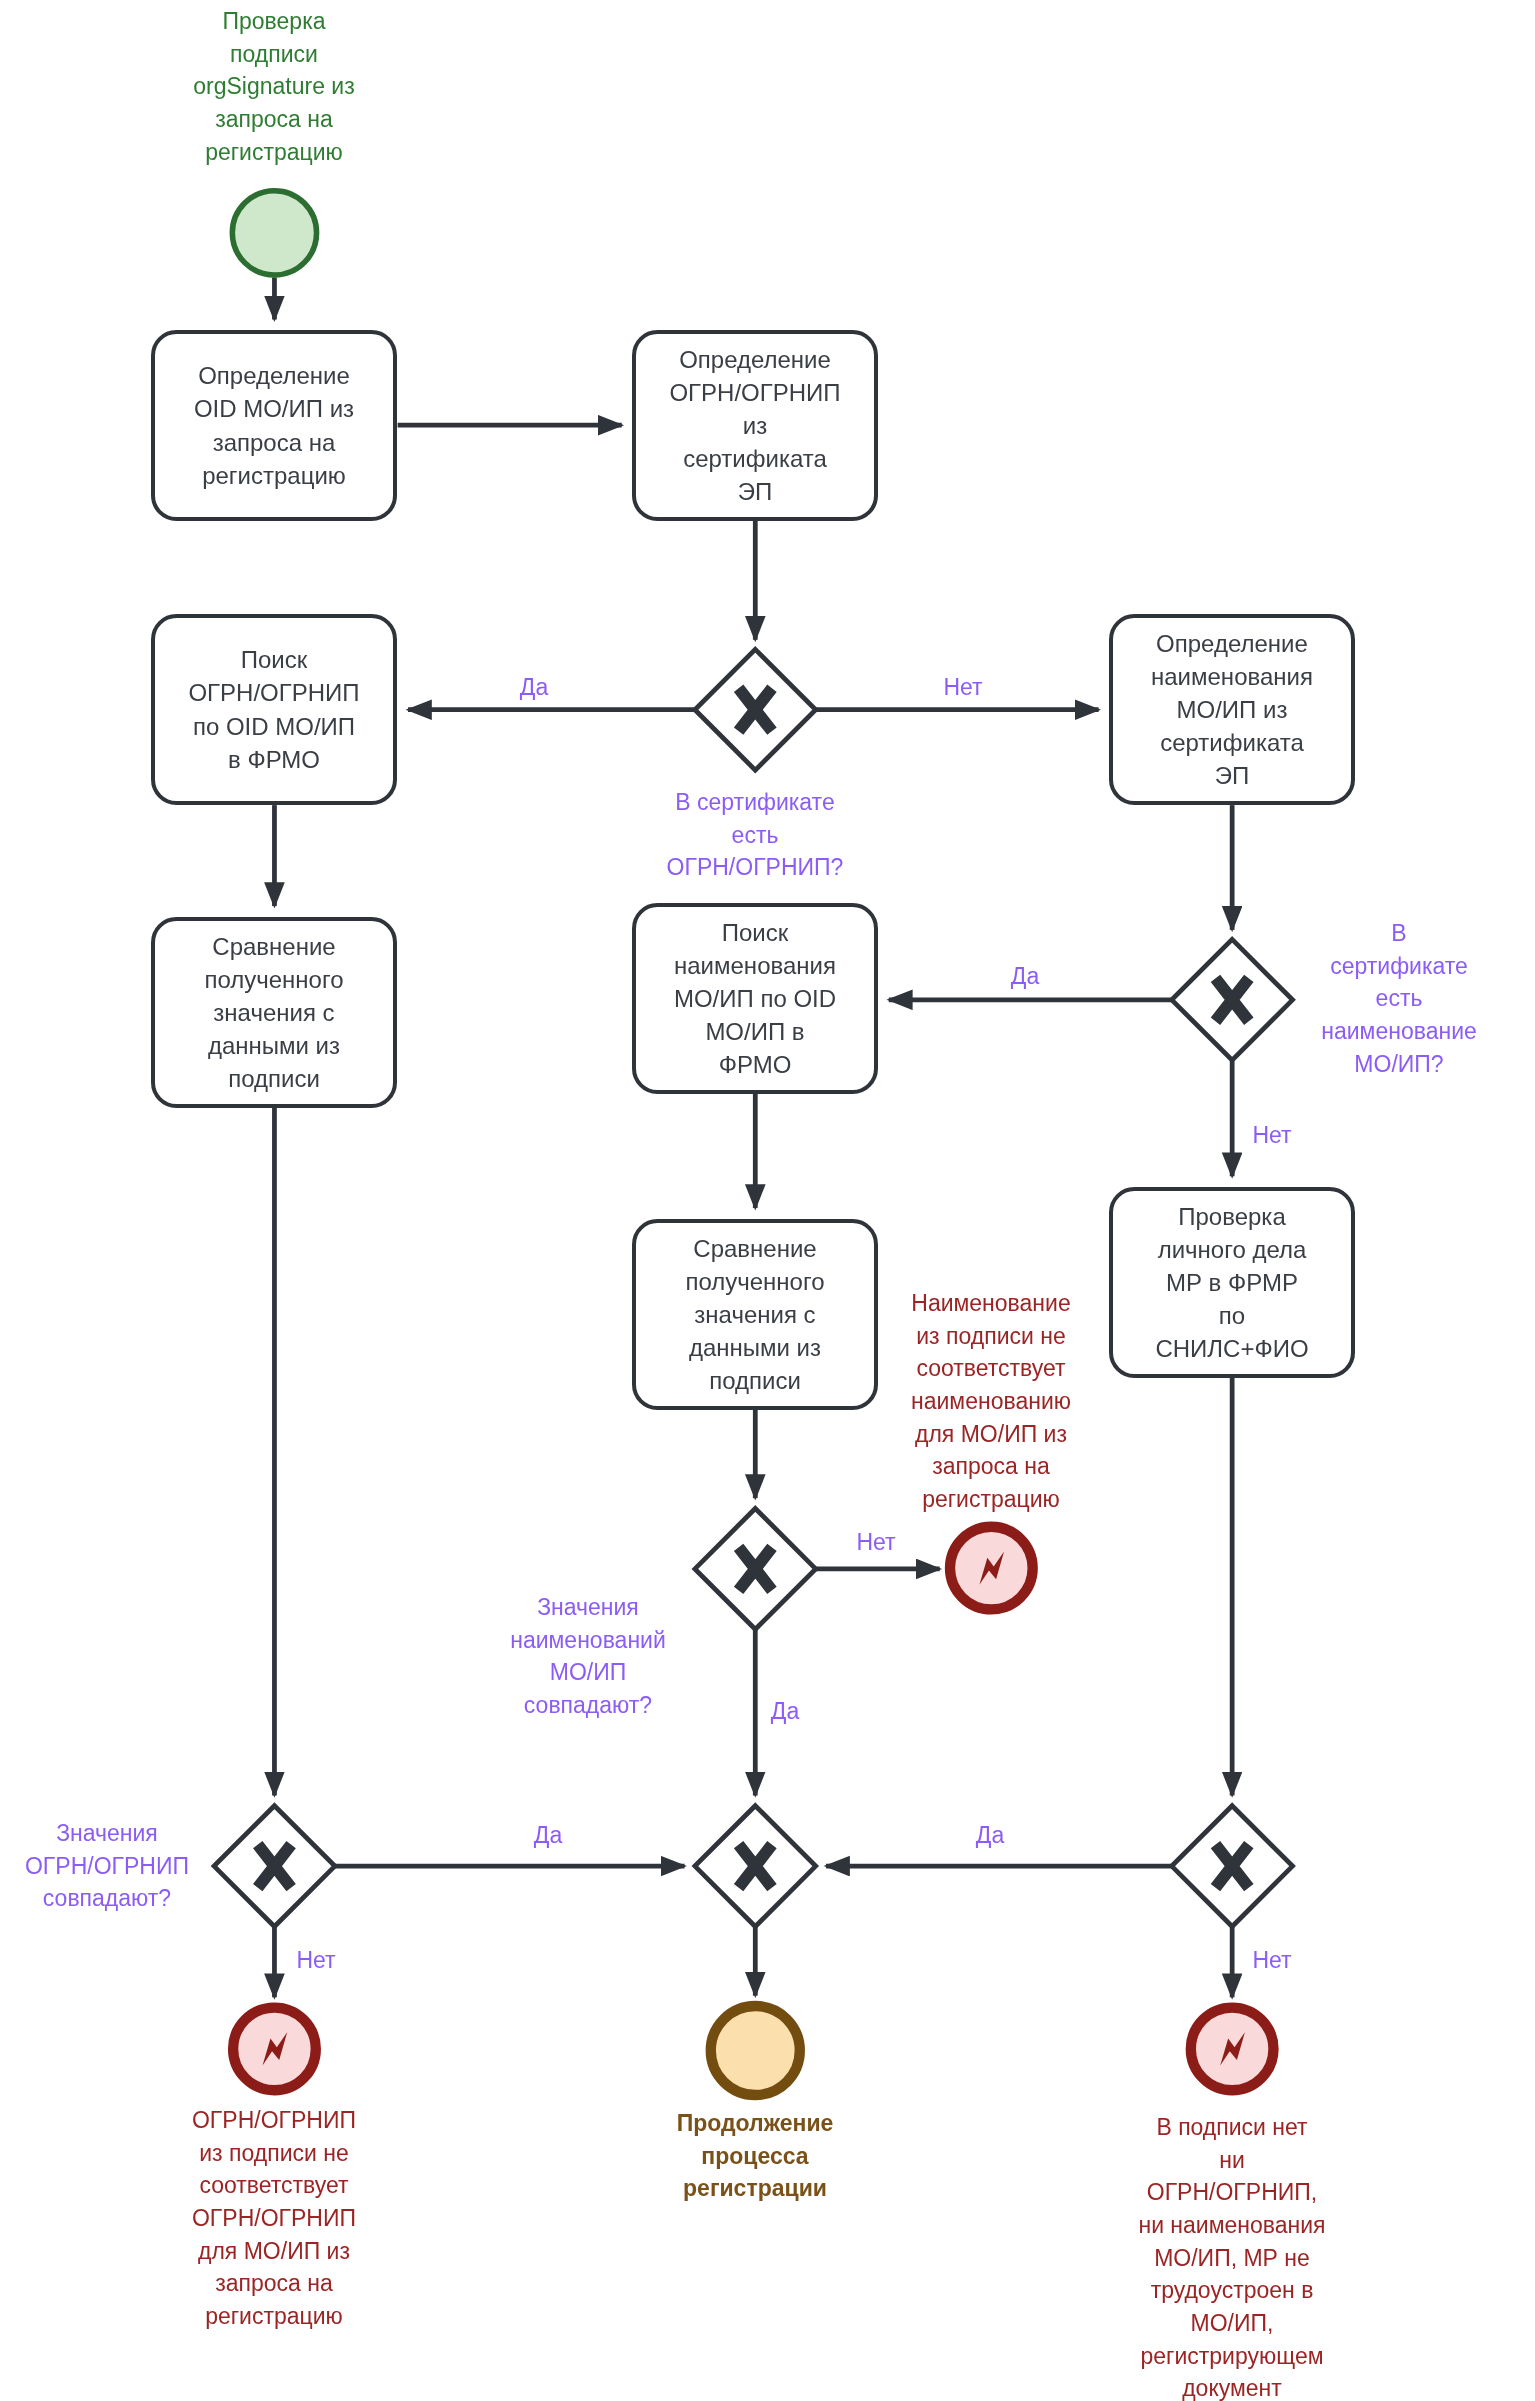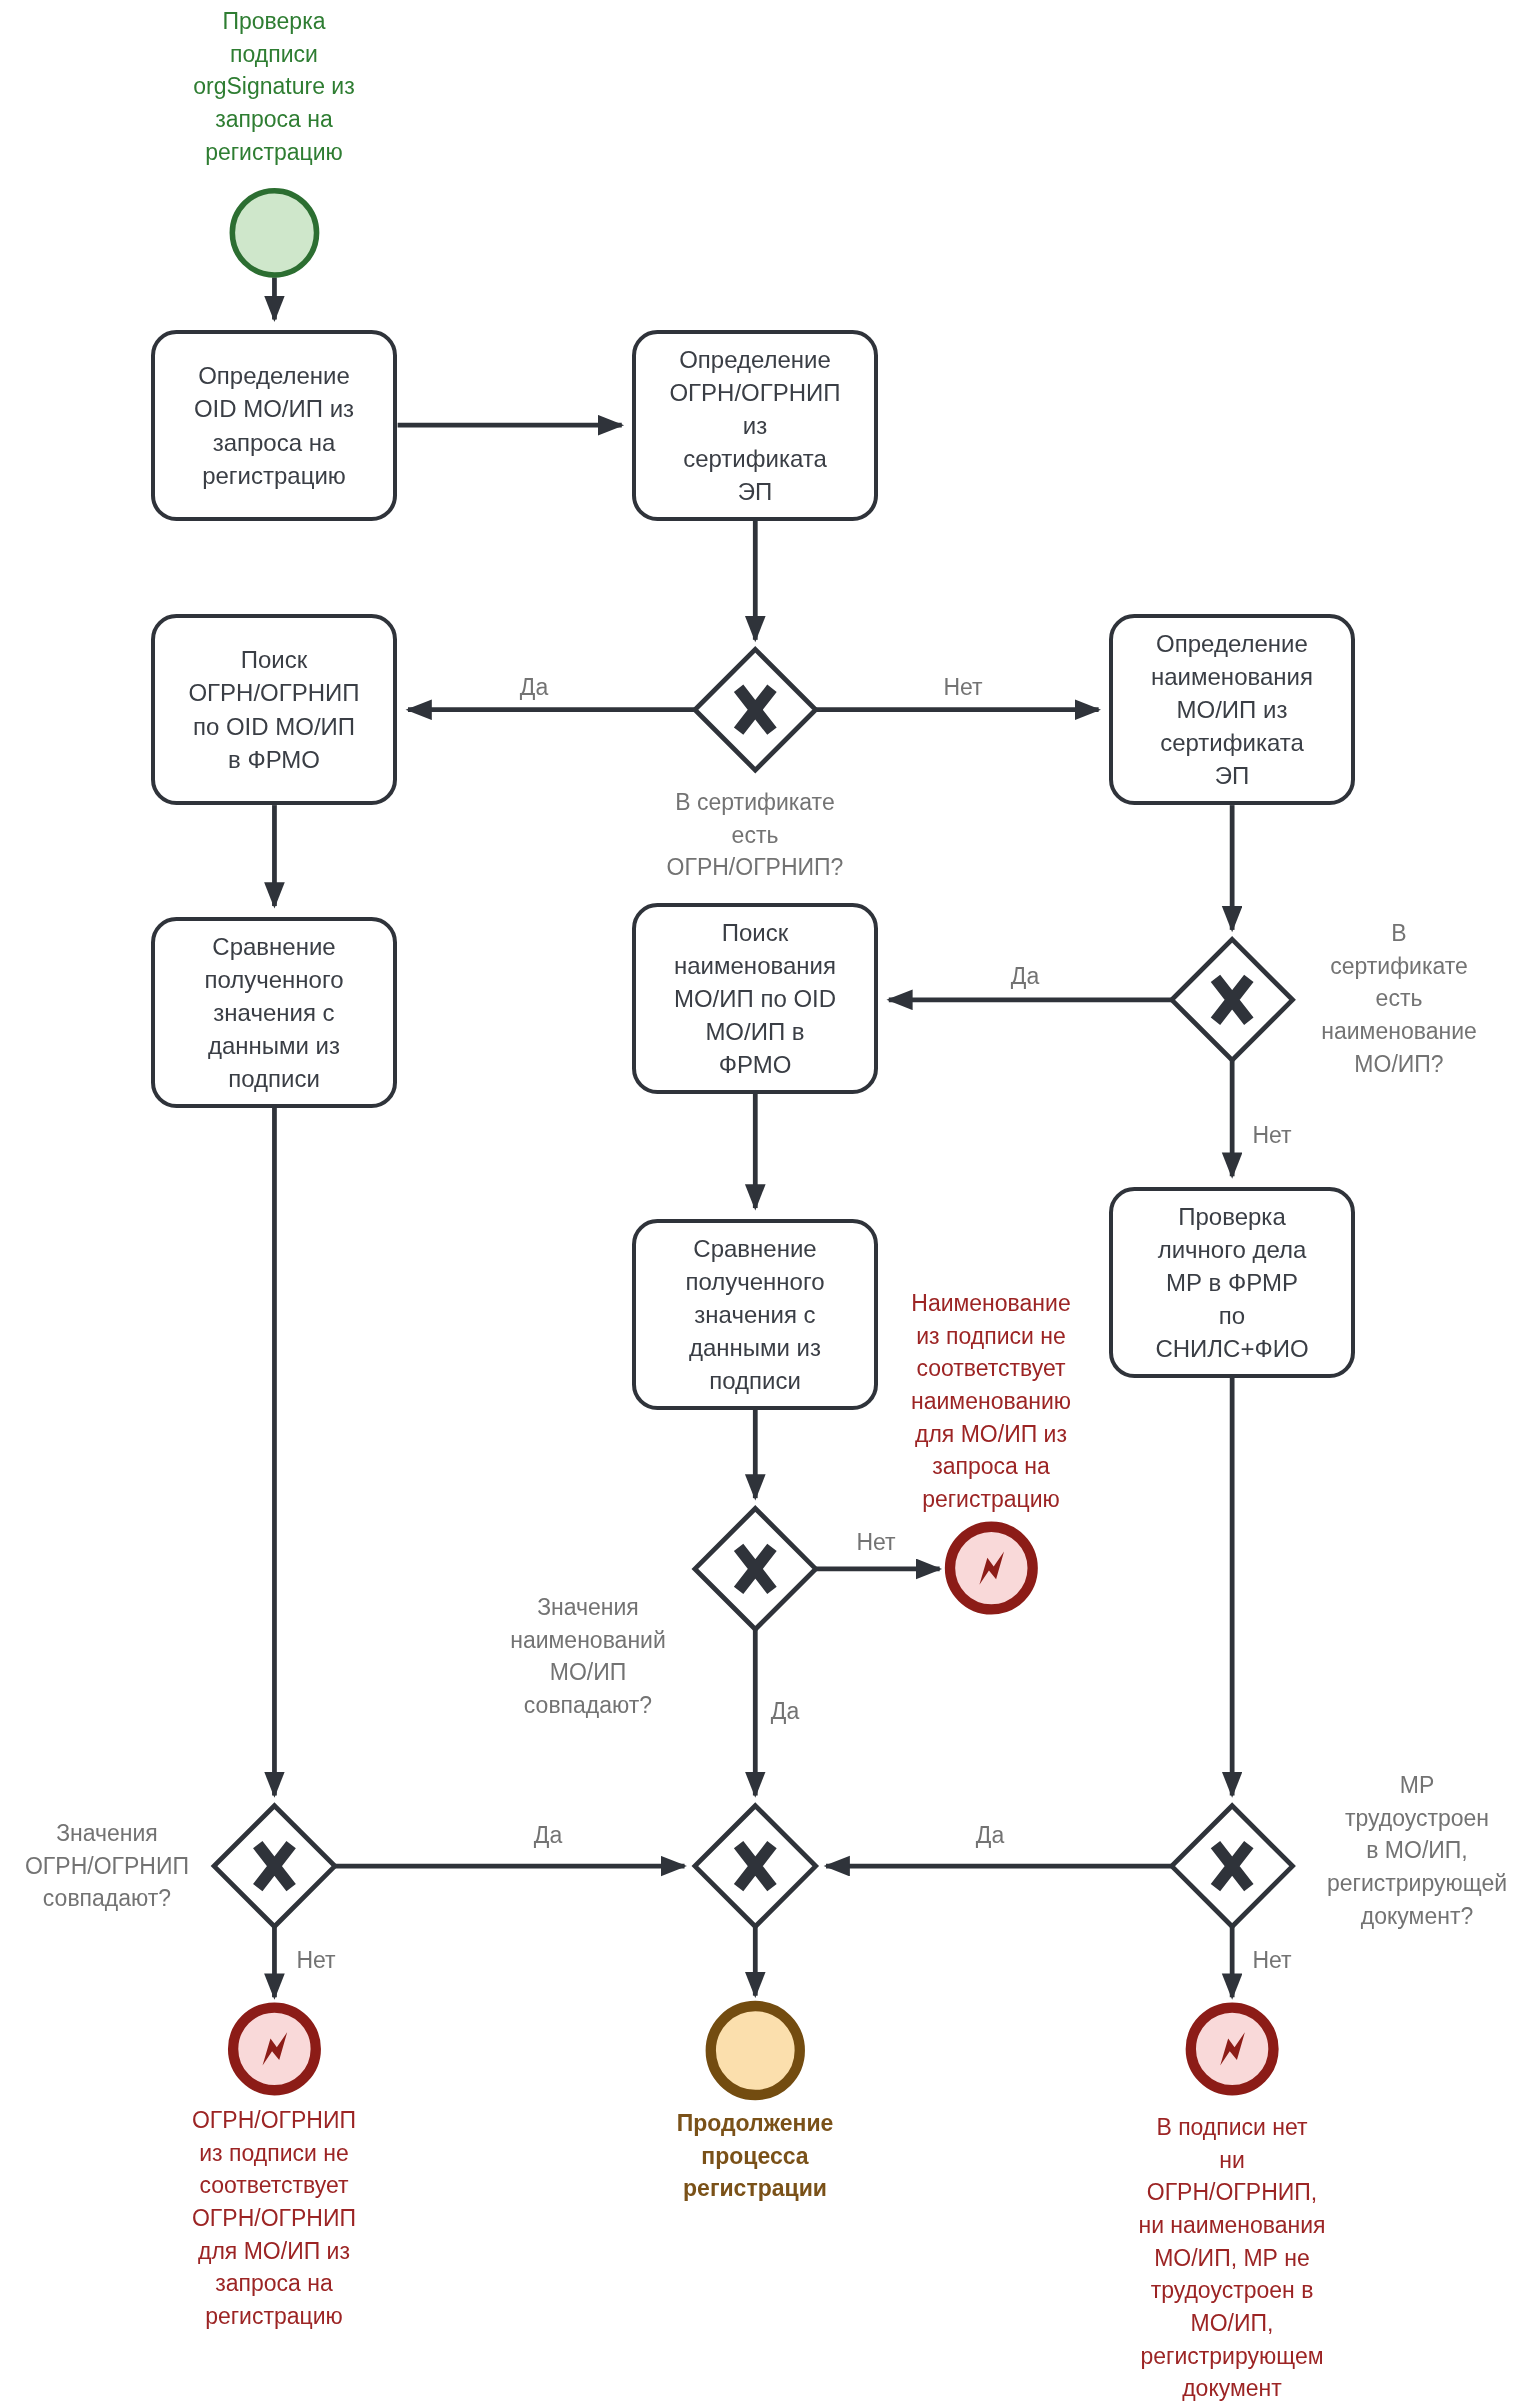--- a/index.html
+++ b/index.html
@@ -4,21 +4,21 @@
 <style>
   html,body{margin:0;padding:0;background:#ffffff;}
   #canvas{position:relative;width:1536px;height:2401px;background:#ffffff;overflow:hidden;
           font-family:"Liberation Sans", sans-serif;}
   #shapes{position:absolute;left:0;top:0;width:1536px;height:2401px;}
   .task{position:absolute;width:246px;height:191px;box-sizing:border-box;
         border:4.8px solid #2f333a;border-radius:25.4px;background:#ffffff;
         display:flex;align-items:center;justify-content:center;text-align:center;
         font-size:24px;line-height:1.38;color:#3a3e45;white-space:pre-line;}
   .lbl{position:absolute;transform:translate(-50%,-50%);text-align:center;
-       font-size:23px;line-height:1.42;color:#737373;white-space:pre-line;}
+       font-size:23px;line-height:1.42;color:#8b5cf6;white-space:pre-line;}
   .lbl.green{color:#2e7d32;}
   .lbl.red{color:#9c2424;}
   .lbl.gold{color:#7a5118;}
   .edge{stroke:#2f333a;stroke-width:6;}
   .diamond{fill:#ffffff;stroke:#2f333a;stroke-width:6;stroke-linejoin:miter;}
   .xmark{stroke:#2f333a;stroke-width:15;}
 </style>
 </head>
 <body>
 
@@ -147,24 +147,20 @@
 есть
 наименование
 МО/ИП?</div>
   <div class="lbl" style="left:588px;top:1656px;">Значения
 наименований
 МО/ИП
 совпадают?</div>
   <div class="lbl" style="left:107px;top:1866px;">Значения
 ОГРН/ОГРНИП
 совпадают?</div>
-  <div class="lbl" style="left:1417px;top:1851px;">МР трудоустроен
-в МО/ИП,
-регистрирующей
-документ?</div>
 
   <div class="lbl" style="left:534px;top:687px;">Да</div>
   <div class="lbl" style="left:963px;top:687px;">Нет</div>
   <div class="lbl" style="left:1025px;top:976px;">Да</div>
   <div class="lbl" style="left:1272px;top:1135px;">Нет</div>
   <div class="lbl" style="left:876px;top:1542px;">Нет</div>
   <div class="lbl" style="left:785px;top:1711px;">Да</div>
   <div class="lbl" style="left:548px;top:1835px;">Да</div>
   <div class="lbl" style="left:990px;top:1835px;">Да</div>
   <div class="lbl" style="left:316px;top:1960px;">Нет</div>

